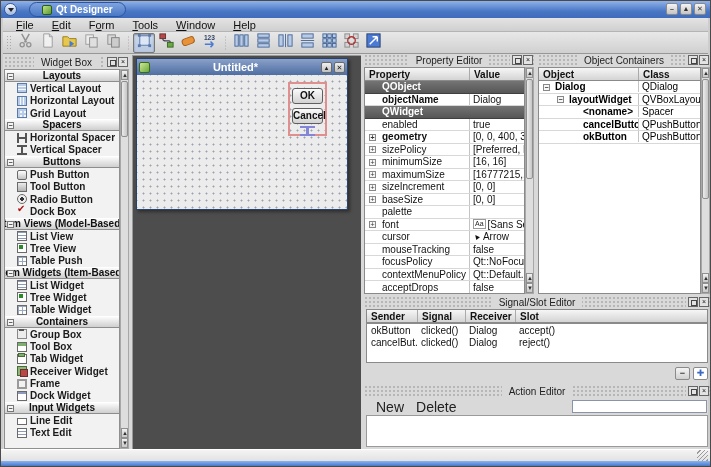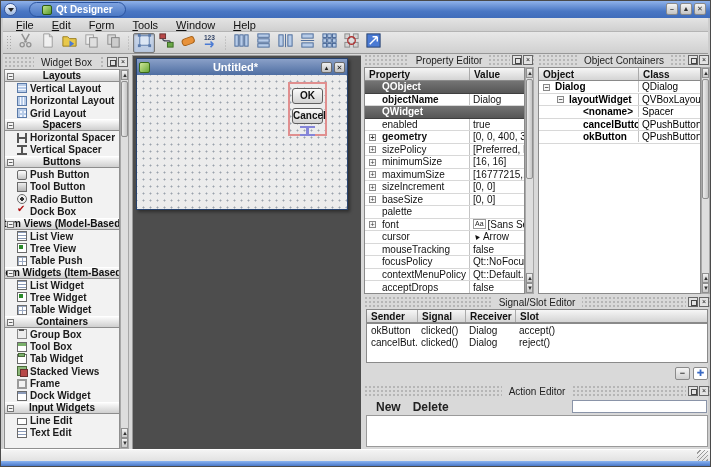--- a/index.html
+++ b/index.html
@@ -99,21 +99,21 @@
 .orow .oclass{flex:1;border-left:1px solid #c4c4c4;padding-left:3px;white-space:nowrap;overflow:hidden}
 
 #sigslot .tarea{position:absolute;left:2px;top:27px;right:2px;height:40px;background:#fff;border:1px solid #8a8a8a;overflow:hidden}
 #sigslot .colhead{right:2px;left:2px}
 .srow{display:flex;height:12.5px;font-size:10px;color:#111;align-items:center}
 .srow span{padding-left:4px;white-space:nowrap;overflow:hidden}
 .ss-btns{position:absolute;right:2px;bottom:3px;display:flex;gap:3px}
 .ss-btn{width:15px;height:13px;border:1px solid #8a8a8a;border-radius:2px;background:linear-gradient(#f4f4f4,#d0d0d0);font-size:9px;line-height:11px;text-align:center;font-weight:bold;color:#333}
 .ss-btn.plus{color:#3a6ac4;background:#fff}
 #actioned .abar{position:absolute;left:0;top:13px;right:0;height:17px;display:flex;align-items:center;gap:12px;padding-left:12px}
-.abtn{font-size:12px;font-weight:bold;color:#222}
+.abtn{font-size:14px;font-weight:normal;color:#222}
 #action-filter{position:absolute;right:3px;top:15px;width:135px;height:13px;border:1px solid #8a94a8;background:#fff;font-size:9px;padding:0 2px}
 #actioned .alist{position:absolute;left:2px;top:30px;right:2px;bottom:2px;background:#fff;border:1px solid #9a9a9a}
 
 .statusbar{position:absolute;left:0;right:0;top:448px;height:13px;background:linear-gradient(#f4f4f4,#e0e0e0);border-top:1px solid #fff}
 .grip{position:absolute;right:2px;bottom:1px;width:11px;height:11px;background:repeating-linear-gradient(135deg,transparent 0 2px,#9a9a9a 2px 3px)}
 .bottomframe{position:absolute;left:0;right:0;bottom:0;height:5px;background:linear-gradient(#8ab4f2,#4a78c8)}
 .sideframe{position:absolute;top:17px;bottom:5px;width:2px;background:#cdcdcd}
 </style>
 </head>
 <body>
@@ -377,21 +377,21 @@
         <div class="wb-item">
           <span class="wicon ic-toolbox"></span>
           <span>Tool Box</span>
         </div>
         <div class="wb-item">
           <span class="wicon ic-tab"></span>
           <span>Tab Widget</span>
         </div>
         <div class="wb-item">
           <span class="wicon ic-stacked"></span>
-          <span>Stacked Views</span>
+          <span>Receiver Widget</span>
         </div>
         <div class="wb-item">
           <span class="wicon ic-frame"></span>
           <span>Frame</span>
         </div>
         <div class="wb-item">
           <span class="wicon ic-dock"></span>
           <span>Dock Widget</span>
         </div>
         <div class="wb-cat">

